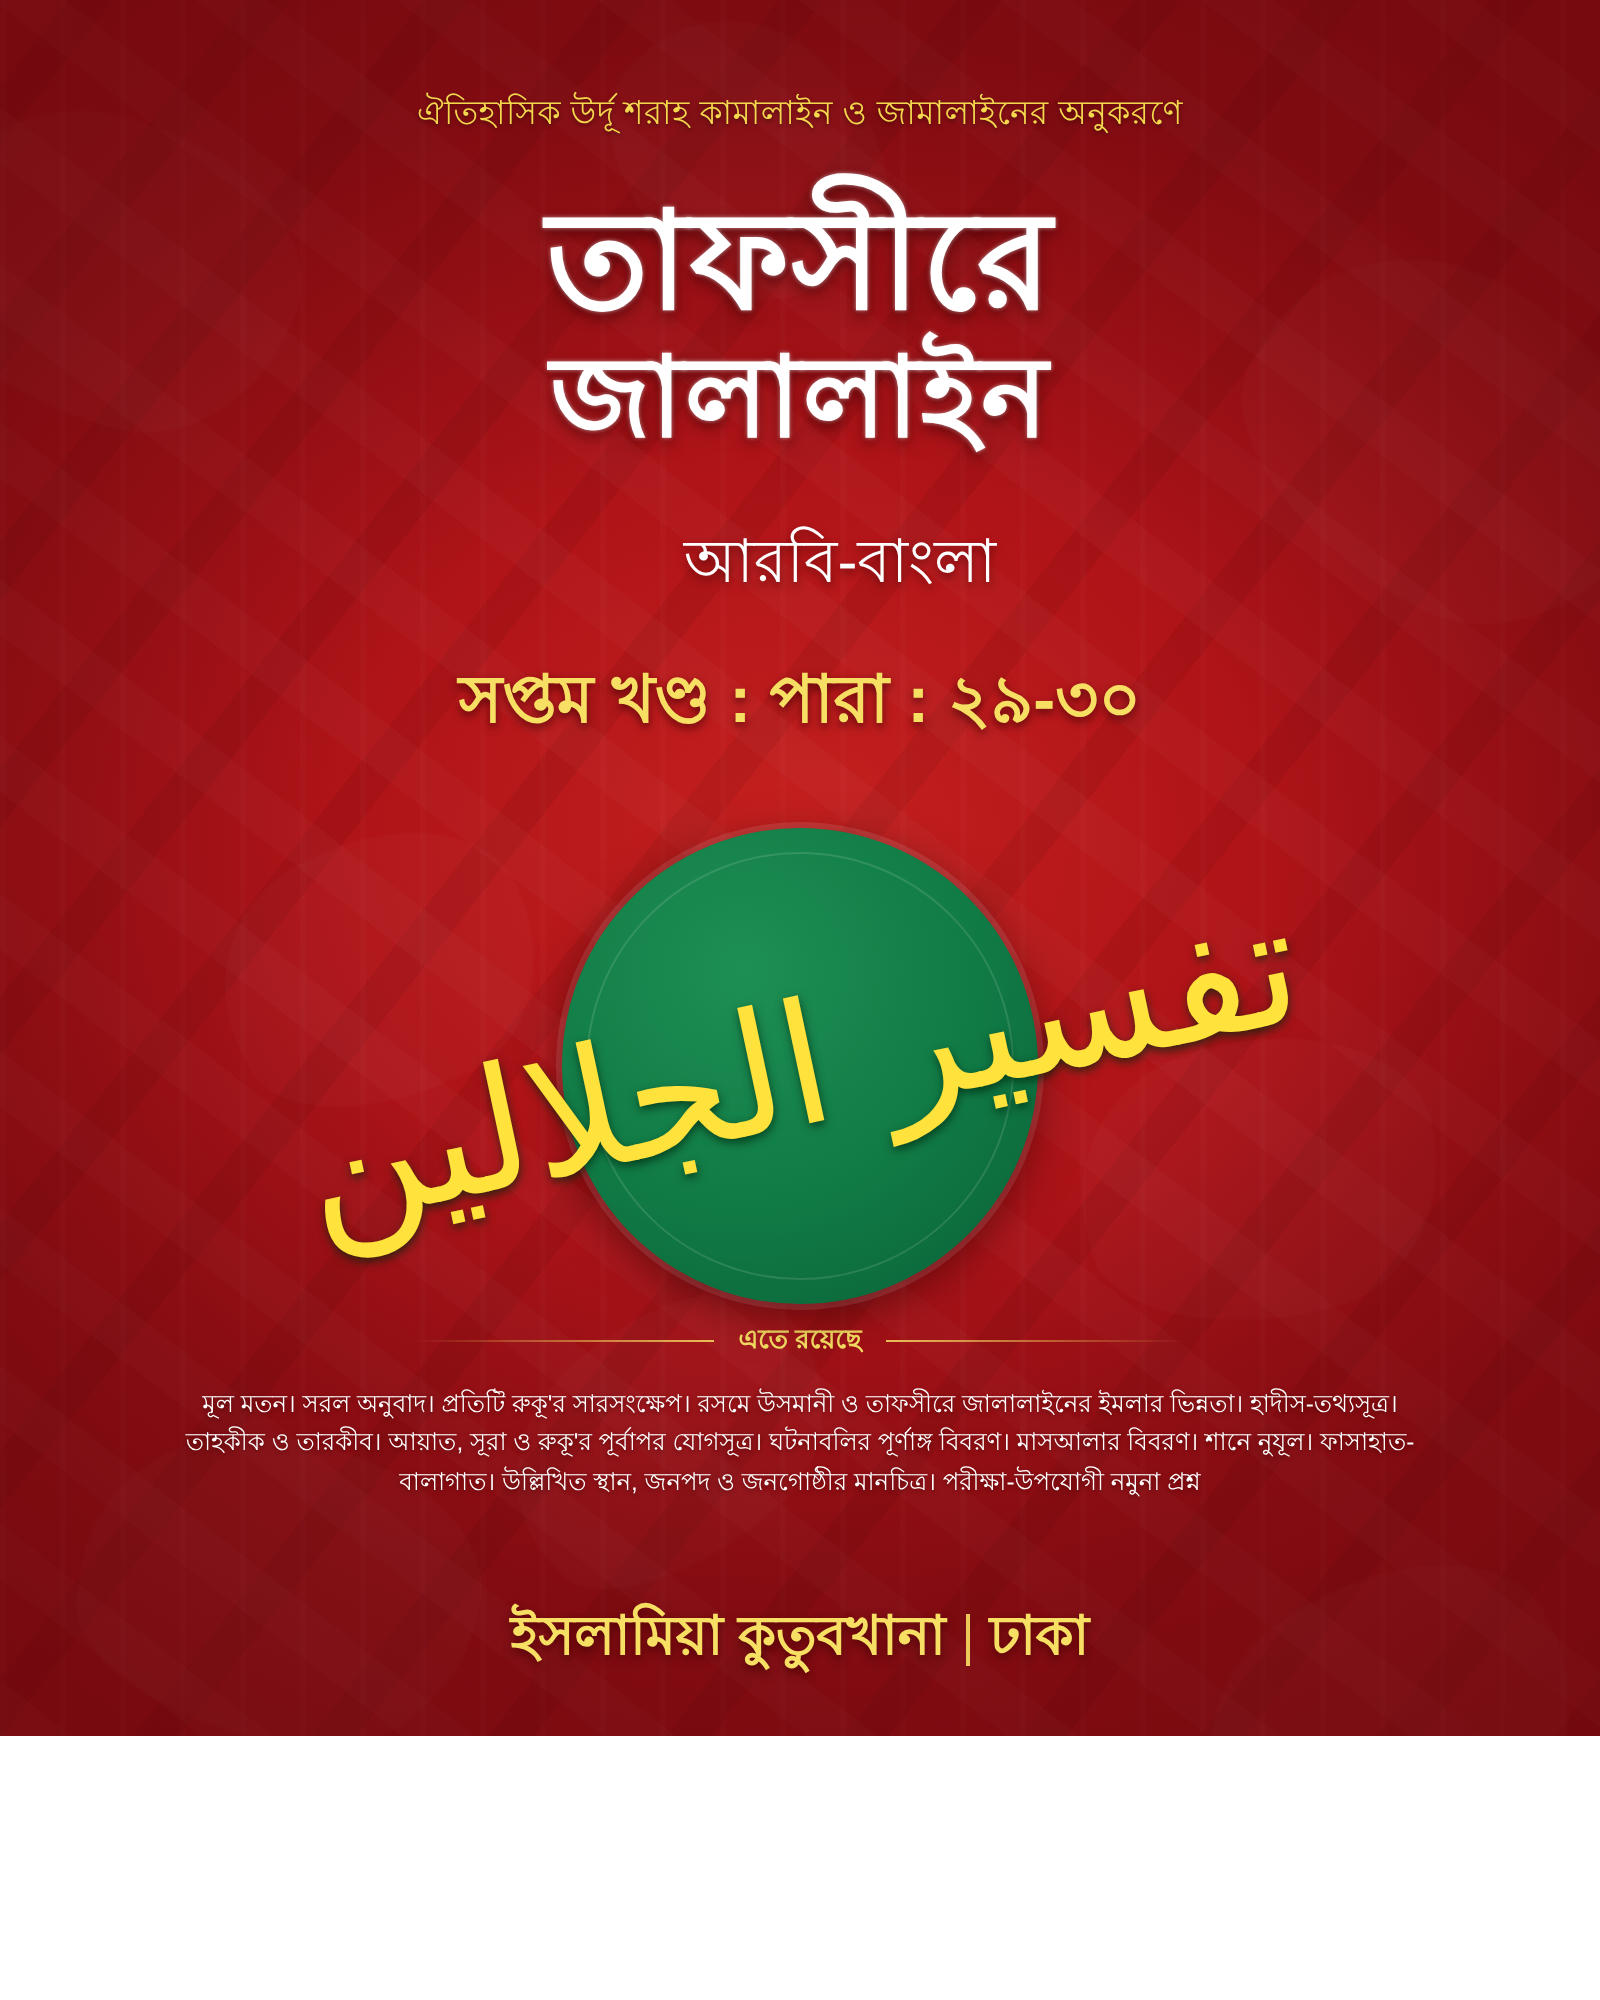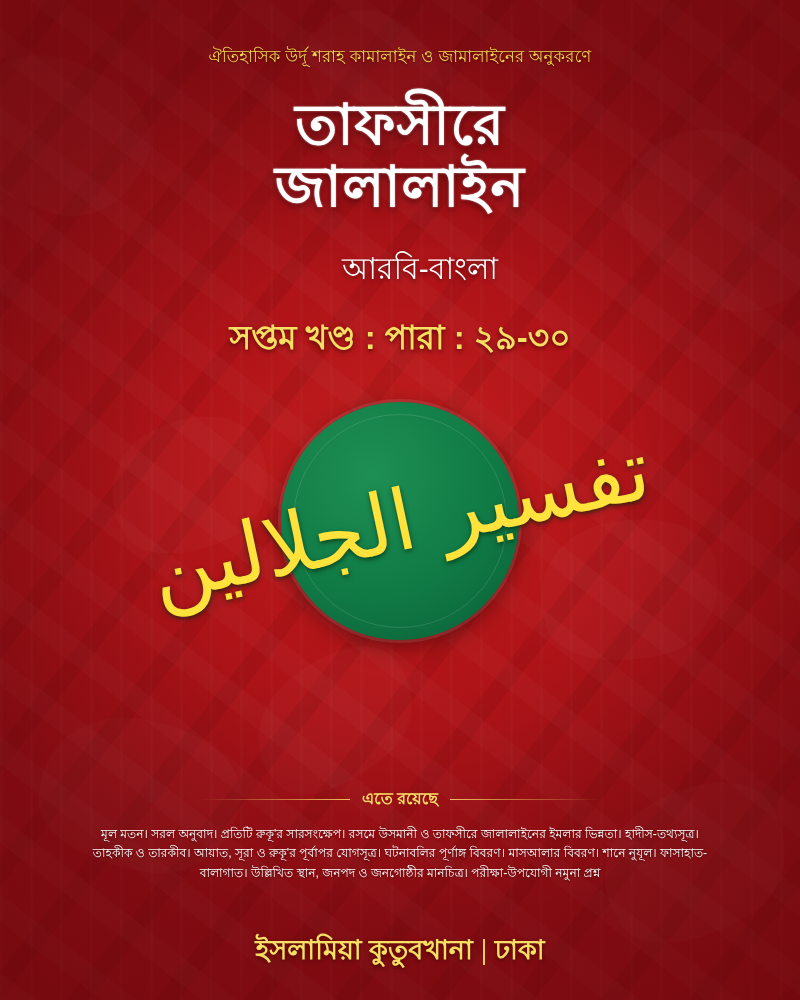--- a/index.html
+++ b/index.html
@@ -3,21 +3,21 @@
 <meta charset="utf-8">
 <style>
   html, body {
     margin: 0;
     padding: 0;
     background: #ffffff;
   }
   .page {
     position: relative;
     width: 800px;
-    height: 1000px;
+    height: 868px;
     overflow: hidden;
     background: #0c4a6e;
     font-family: "Liberation Sans", sans-serif;
   }
 
   
   .bg-base {
     position: absolute;
     inset: 0;
     background:
@@ -78,21 +78,21 @@
   }
   .title-line {
     color: #ffffff;
     font-weight: bold;
     line-height: 1.0;
     letter-spacing: 1px;
     text-shadow:
       0 0 2px rgba(255,255,255,0.55),
       0 3px 7px rgba(60,0,4,0.65);
   }
-  .title-line-1 { font-size: 56px; }
+  .title-line-1 { font-size: 68px; }
   .title-line-2 { font-size: 56px; margin-top: 6px; }
 
   .subtitle {
     color: #ffffff;
     font-size: 30px;
     margin-top: 30px;
     text-align: center;
     text-shadow: 0 2px 4px rgba(60,0,4,0.6);
     margin-left: 40px;
   }
@@ -159,21 +159,21 @@
   .rule {
     height: 1px;
     width: 150px;
     background: linear-gradient(to right, rgba(247,223,99,0), rgba(247,223,99,0.85));
   }
   .rule.right {
     background: linear-gradient(to left, rgba(247,223,99,0), rgba(247,223,99,0.85));
   }
   .contents-heading {
     color: #f7df63;
-    font-size: 16px;
+    font-size: 13px;
     font-weight: bold;
     white-space: nowrap;
   }
   .contents-body {
     color: #ffffff;
     font-size: 12.2px;
     line-height: 1.62;
     max-width: 620px;
     margin: 11px auto;
     text-shadow: 0 1px 2px rgba(60,0,4,0.55);

